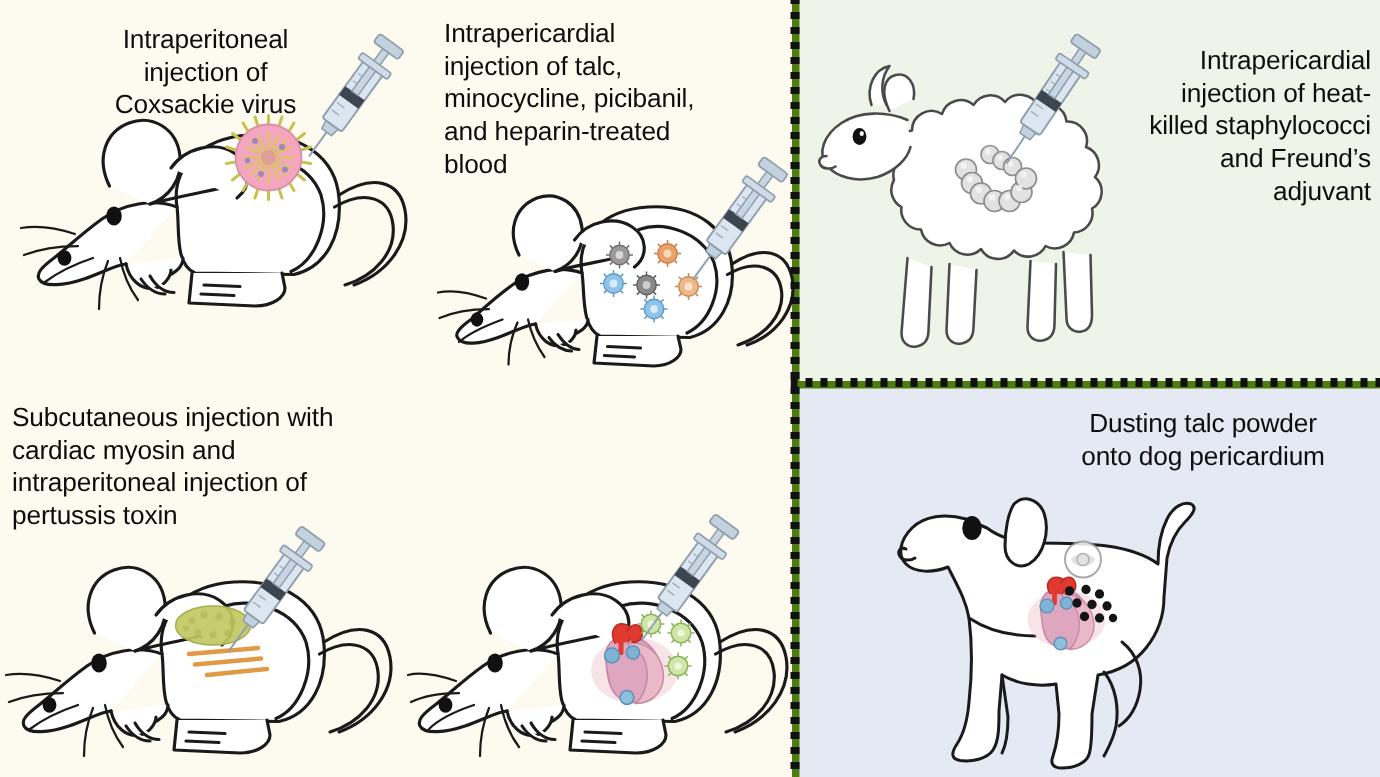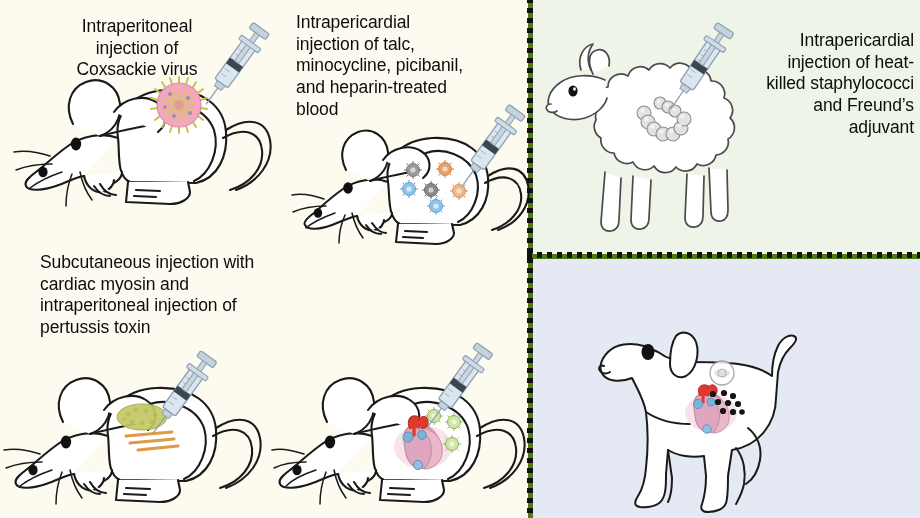--- a/index.html
+++ b/index.html
@@ -54,21 +54,21 @@
     white-space: pre-line;
     letter-spacing: -0.1px;
   }
   .caption.center { text-align: center; }
   .caption.right  { text-align: right; }
   .caption.left   { text-align: left; }
 
   #cap-virus     { left: 14px;  top: 16px;  width: 246px; }
   #cap-talc      { left: 296px; top: 12px;  width: 222px; }
   #cap-staph     { left: 742px; top: 30px;  width: 172px; }
-  #cap-myosin    { left: 8px;   top: 252px; width: 262px; margin-left: 32px; }
+  #cap-myosin    { left: 8px;   top: 268px; width: 262px; }
   #cap-zymosan   { left: 300px; top: 299px; width: 218px; }
   #cap-dust      { left: 690px; top: 272px; width: 224px; }
 
   
   .art { position: absolute; }
   #art-mouse-1 { left: 10px;  top: 20px;  width: 275px; height: 215px; }
   #art-mouse-2 { left: 290px; top: 100px; width: 245px; height: 160px; }
   #art-mouse-3 { left: 0px;   top: 348px; width: 280px; height: 170px; }
   #art-mouse-4 { left: 272px; top: 340px; width: 260px; height: 178px; }
   #art-sheep   { left: 543px; top: 12px;  width: 215px; height: 232px; }
@@ -753,17 +753,19 @@
         <circle cx="18" cy="42" r="3.1"></circle>
         <circle cx="28" cy="43" r="3.1"></circle>
         <circle cx="38" cy="44" r="3.1"></circle>
         <circle cx="23" cy="51" r="3.1"></circle>
         <circle cx="33" cy="52" r="3.1"></circle>
         <circle cx="42" cy="52" r="2.8"></circle>
       </g>
     </svg>
   </div>
 
+  <div class="caption center" id="cap-dust">Dusting talc powder
+onto dog pericardium</div>
 
   <div class="divider-v"></div>
   <div class="divider-h"></div>
 
 </div>
 
 </body></html>

